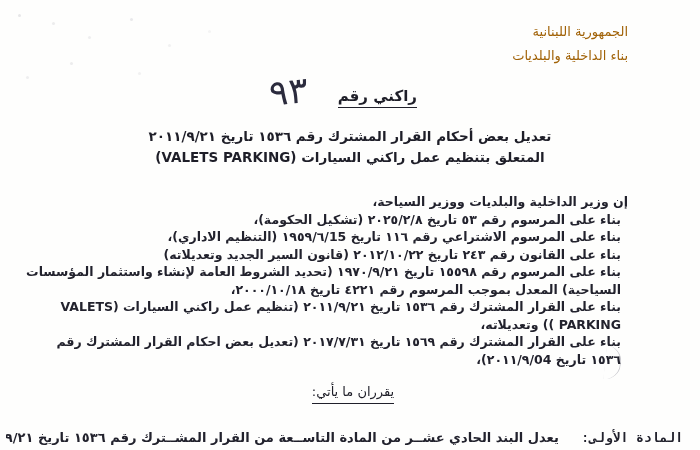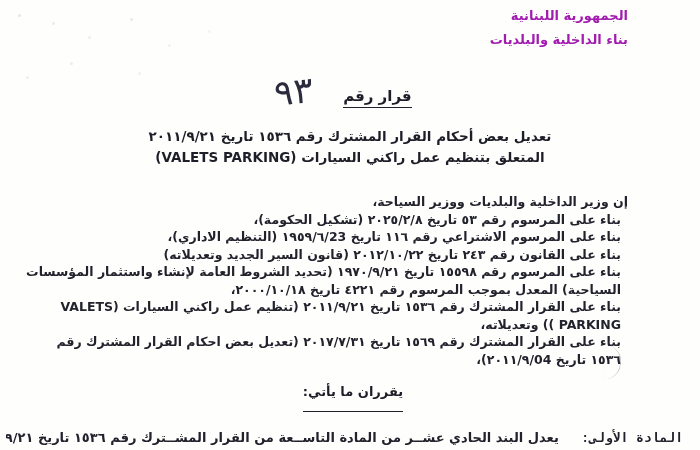--- a/index.html
+++ b/index.html
@@ -15,27 +15,27 @@
     position: relative;
     width: 700px;
     height: 450px;
     background: #fefefd;
     color: #20202b;
     direction: rtl;
   }
   
   .letterhead {
     position: absolute;
-    top: 4px;
+    top: 20px;
     right: 72px;
     text-align: right;
     font-size: 13px;
-    font-weight: bold;
+    font-weight: normal;
     line-height: 24px;
-    color: #a21caf;
+    color: #a16207;
   }
   
   .title-row {
     position: absolute;
     top: 62px;
     left: 0;
     right: 0;
     height: 46px;
     display: flex;
     direction: rtl;
@@ -92,23 +92,23 @@
   .decide-row {
     position: absolute;
     top: 381px;
     left: 0;
     right: 0;
     text-align: center;
   }
   .decide {
     display: inline-block;
     font-size: 13px;
-    font-weight: bold;
+    font-weight: normal;
     border-bottom: 1.5px solid #20202b;
-    padding-bottom: 12px;
+    padding-bottom: 4px;
     color: #1e1e28;
     margin-left: 6px;
   }
   
   .article {
     position: absolute;
     top: 428px;
     right: 17px;
     left: 6px;
     direction: rtl;
@@ -161,33 +161,33 @@
 
   <div class="speckles"></div>
   <div class="curve-artifact"></div>
 
   <div class="letterhead">
     <div>الجمهورية اللبنانية</div>
     <div>بناء الداخلية والبلديات</div>
   </div>
 
   <div class="title-row">
-    <span class="title-label">قرار رقم</span>
+    <span class="title-label">راكني رقم</span>
     <span class="handwritten">٩٣</span>
   </div>
 
   <div class="subtitle">
     <div>تعديل بعض أحكام القرار المشترك رقم ١٥٣٦ تاريخ ٢٠١١/٩/٢١</div>
     <div>المتعلق بتنظيم عمل راكني السيارات (VALETS PARKING)</div>
   </div>
 
   <div class="preamble">
     <div class="intro">إن وزير الداخلية والبلديات ووزير السياحة،</div>
     <div class="clause">بناء على المرسوم رقم ٥٣ تاريخ ٢٠٢٥/٢/٨ (تشكيل الحكومة)،</div>
-    <div class="clause">بناء على المرسوم الاشتراعي رقم ١١٦ تاريخ ١٩٥٩/٦/23 (التنظيم الاداري)،</div>
+    <div class="clause">بناء على المرسوم الاشتراعي رقم ١١٦ تاريخ ١٩٥٩/٦/15 (التنظيم الاداري)،</div>
     <div class="clause">بناء على القانون رقم ٢٤٣ تاريخ ٢٠١٢/١٠/٢٢ (قانون السير الجديد وتعديلاته)</div>
     <div class="clause">بناء على المرسوم رقم ١٥٥٩٨ تاريخ ١٩٧٠/٩/٢١ (تحديد الشروط العامة لإنشاء واستثمار المؤسسات السياحية) المعدل بموجب المرسوم رقم ٤٢٢١ تاريخ ٢٠٠٠/١٠/١٨،</div>
     <div class="clause">بناء على القرار المشترك رقم ١٥٣٦ تاريخ ٢٠١١/٩/٢١ (تنظيم عمل راكني السيارات (VALETS PARKING )) وتعديلاته،</div>
     <div class="clause">بناء على القرار المشترك رقم ١٥٦٩ تاريخ ٢٠١٧/٧/٣١ (تعديل بعض احكام القرار المشترك رقم ١٥٣٦ تاريخ ٢٠١١/٩/04)،</div>
   </div>
 
   <div class="decide-row">
     <span class="decide">يقرران ما يأتي:</span>
   </div>
 

